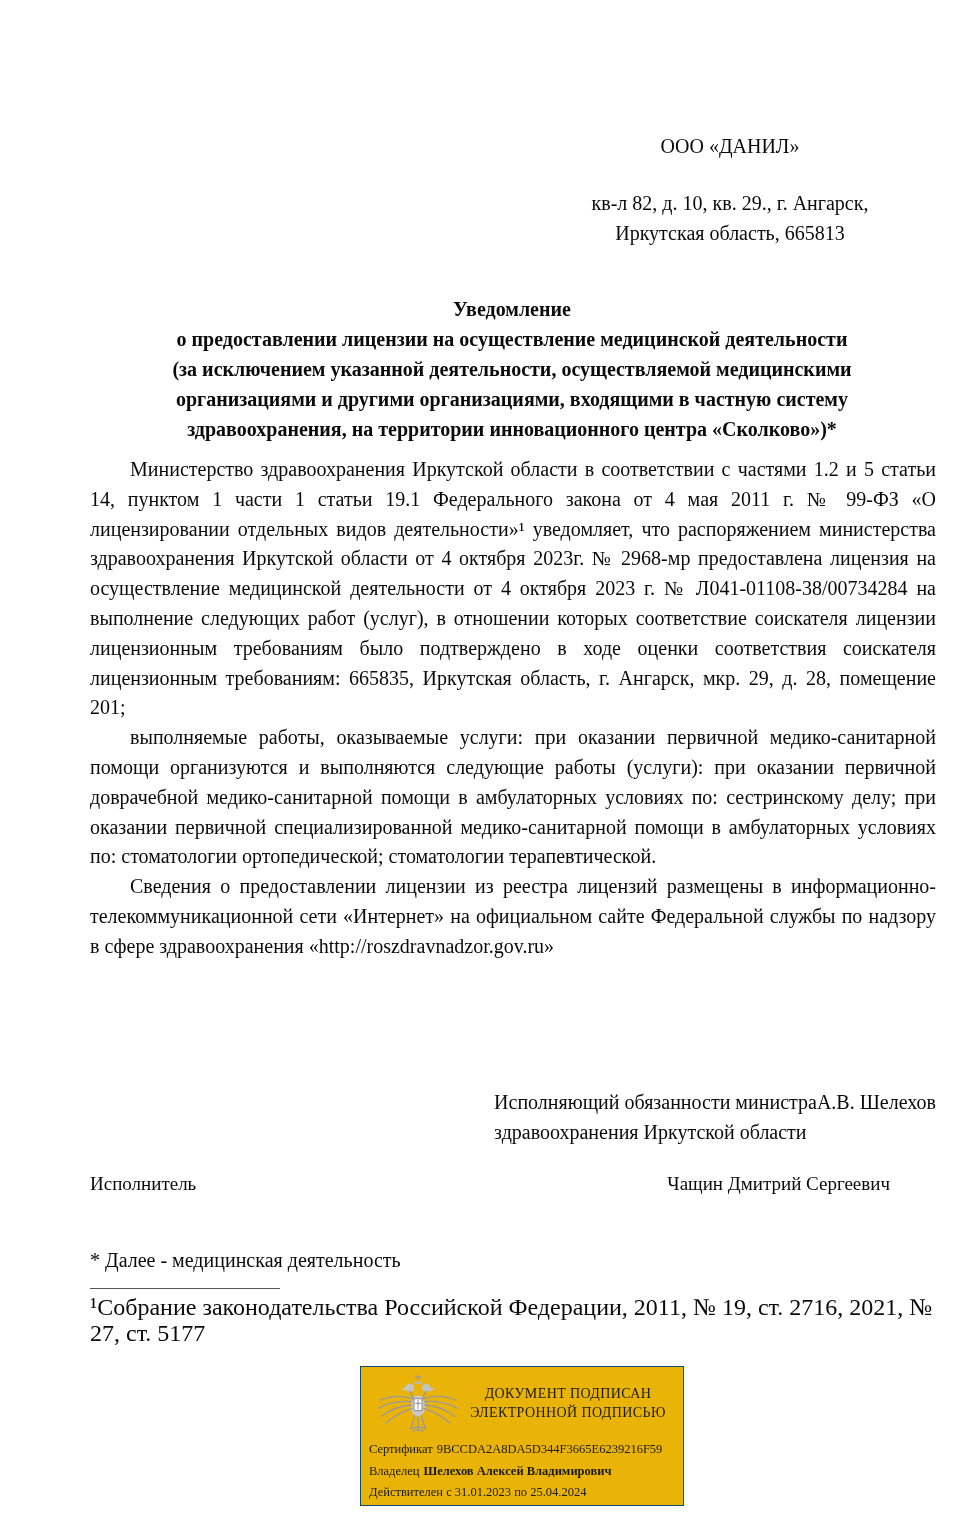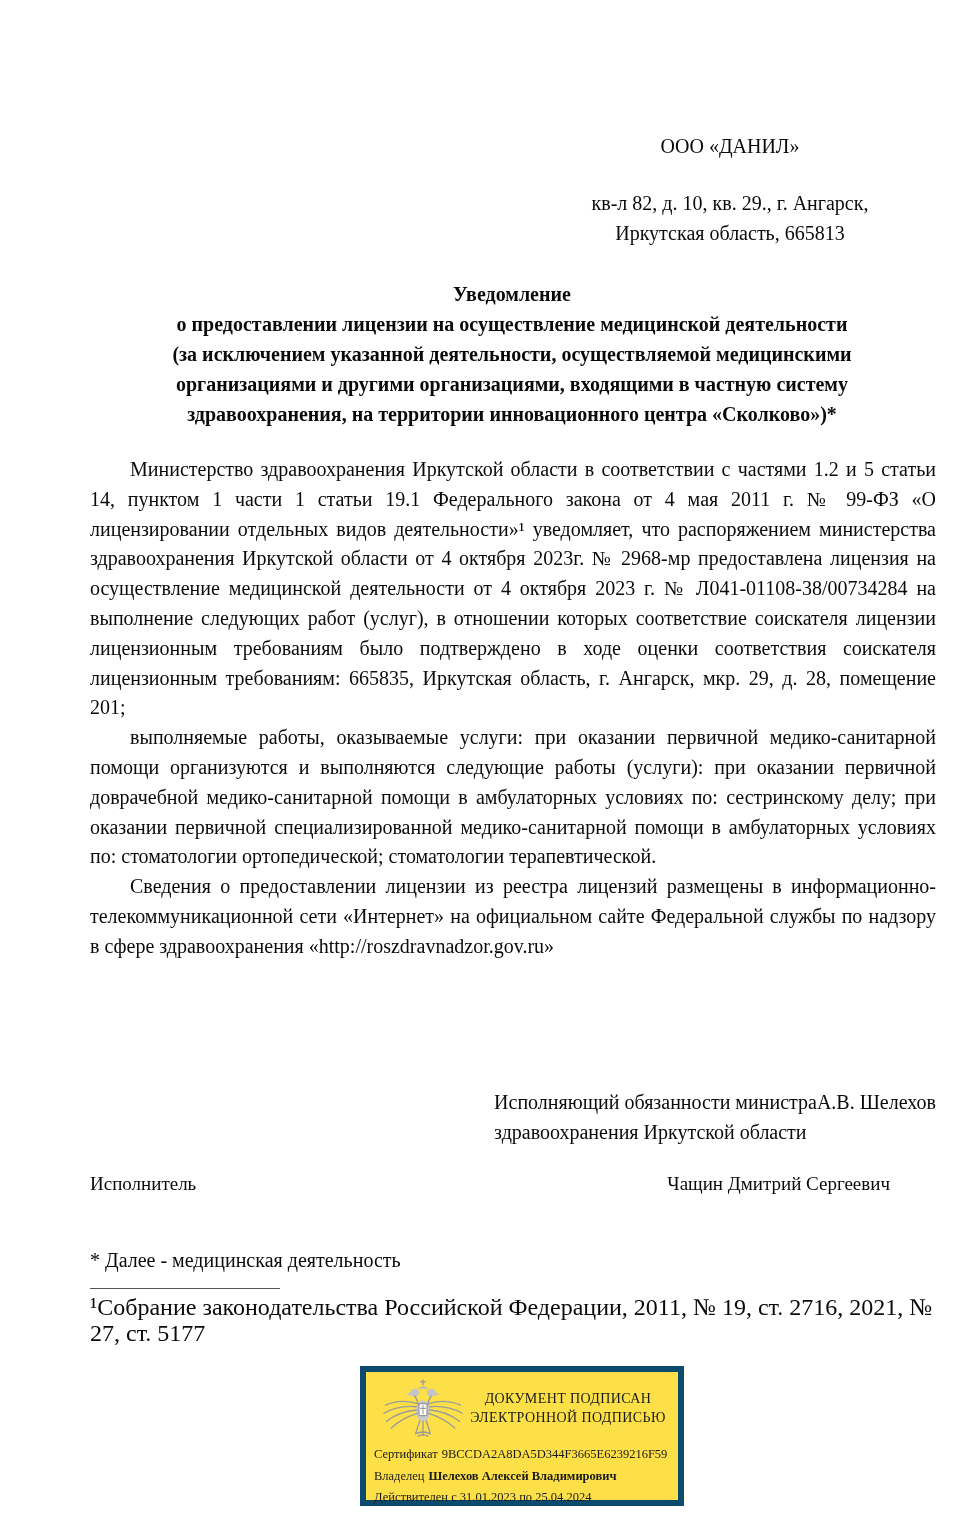--- a/index.html
+++ b/index.html
@@ -18,21 +18,21 @@
     position: absolute;
     left: 520px; top: 131px; width: 420px;
     text-align: center;
     font-size: 20px; line-height: 30px;
   }
   .addressee-name { margin-bottom: 27px; }
 
   
   .title-block {
     position: absolute;
-    left: 88px; top: 279px; width: 848px;
+    left: 88px; top: 294px; width: 848px;
     text-align: center;
     font-weight: bold;
     font-size: 20px; line-height: 30px;
   }
 
   
   .body-block {
     position: absolute;
     left: 90px; top: 455px; width: 846px;
     font-size: 20px; line-height: 29.8px;
@@ -72,23 +72,23 @@
   .footnote-one {
     position: absolute;
     left: 90px; top: 1294px; width: 846px;
     font-size: 24px; line-height: 26px;
   }
 
   
   .stamp {
     position: absolute;
     left: 360px; top: 1366px; width: 324px; height: 140px;
-    border: 6px solid #0c4a6e;
+    border: 1px solid #0c4a6e;
     box-sizing: border-box;
-    background: #fde047;
+    background: #eab308;
   }
   .stamp-top { display: flex; align-items: flex-start; padding: 7px 8px 0 14px; }
   .stamp-emblem { width: 86px; height: 62px; flex: 0 0 auto; }
   .stamp-heading {
     flex: 1 1 auto;
     text-align: center;
     font-size: 14px; line-height: 19px;
     letter-spacing: 0.4px;
     padding-top: 10px;
     color: #1a1a1a;

